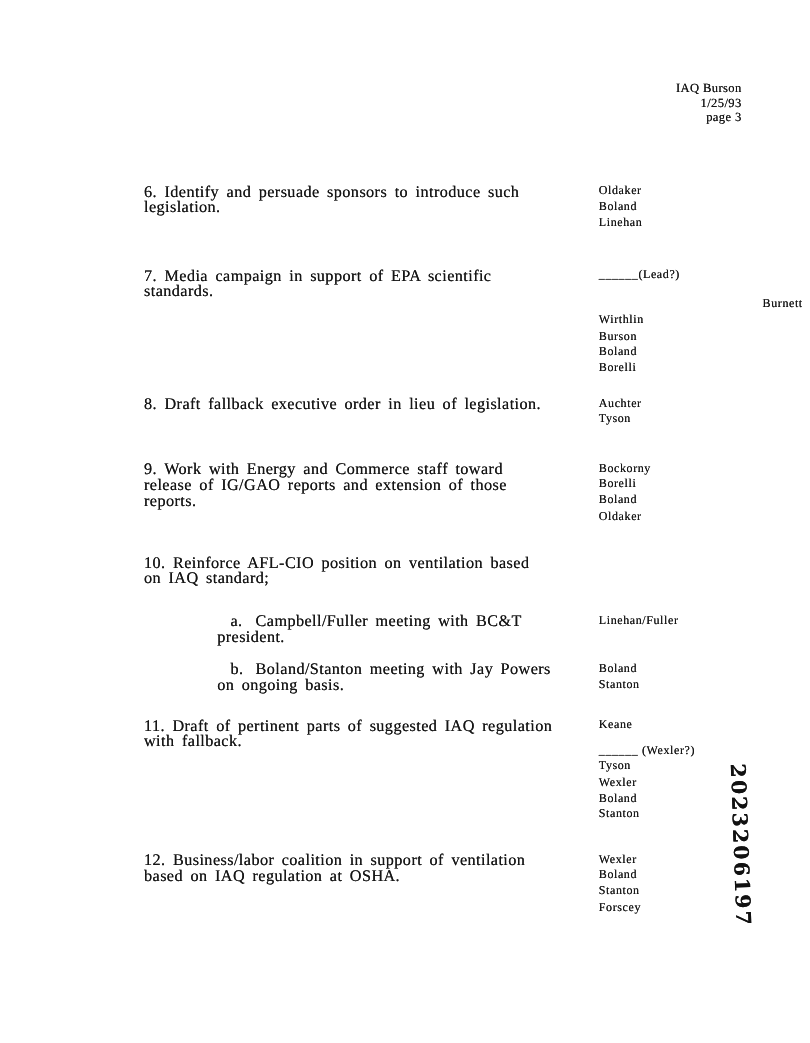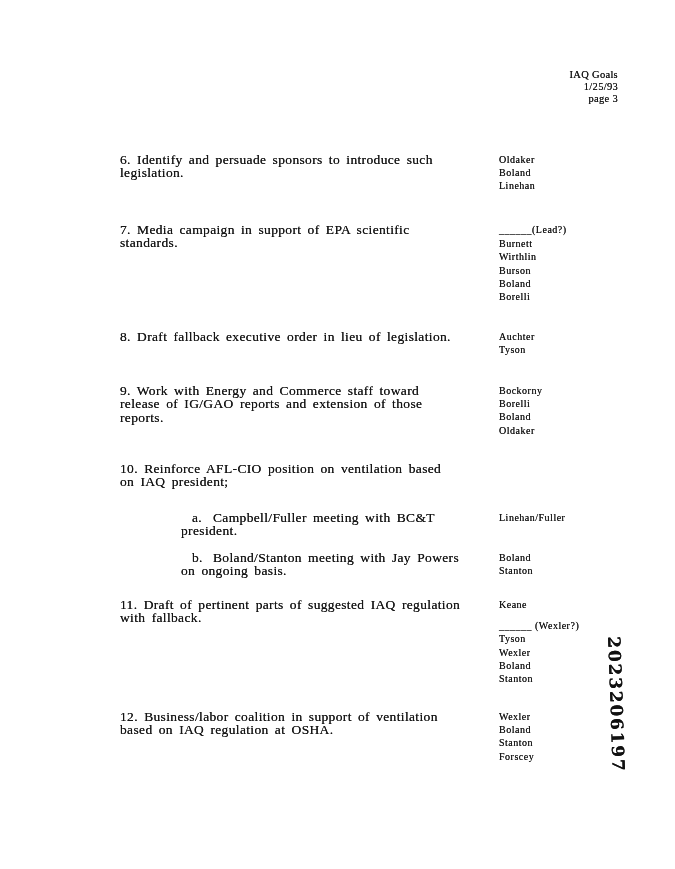--- a/index.html
+++ b/index.html
@@ -53,21 +53,21 @@
   .sub-lines .first { white-space: nowrap; margin-left: 32px; }
   .names {
     position: absolute;
     left: 499px;
     width: 170px;
     font-size: 10px;
     line-height: 13.2px;
     letter-spacing: 0.5px;
   }
   .names div { white-space: nowrap; }
-  .names .gap-sm { margin-top: 1px; }
+  .names .gap-sm { margin-top: 11px; text-align: right; }
   .names .gap-md { margin-top: 8px; }
   .bates {
     position: absolute;
     left: 624px;
     top: 636px;
     transform: rotate(88deg);
     transform-origin: top left;
     font-family: "DejaVu Serif", serif;
     font-size: 17px;
     font-weight: 700;
@@ -75,21 +75,21 @@
     white-space: nowrap;
     color: #111;
   }
 </style>
 </head>
 <body>
 
 <div class="page">
 
   <div class="doc-header">
-    <div>IAQ Goals</div>
+    <div>IAQ Burson</div>
     <div>1/25/93</div>
     <div>page 3</div>
   </div>
 
   <div class="item-lines" style="top:153px">
     <div class="line">6. Identify and persuade sponsors to introduce such</div>
     <div class="line">legislation.</div>
   </div>
   <div class="names" style="top:153px">
     <div>Oldaker</div>
@@ -125,21 +125,21 @@
   </div>
   <div class="names" style="top:384px">
     <div>Bockorny</div>
     <div>Borelli</div>
     <div>Boland</div>
     <div>Oldaker</div>
   </div>
 
   <div class="item-lines" style="top:462px">
     <div class="line">10. Reinforce AFL-CIO position on ventilation based</div>
-    <div class="line">on IAQ president;</div>
+    <div class="line">on IAQ standard;</div>
   </div>
 
   <div class="sub-lines" style="top:511px">
     <div class="first"><span class="marker">a.</span><span>Campbell/Fuller meeting with BC&amp;T</span></div>
     <div class="cont">president.</div>
   </div>
   <div class="names" style="top:511px">
     <div>Linehan/Fuller</div>
   </div>
 

